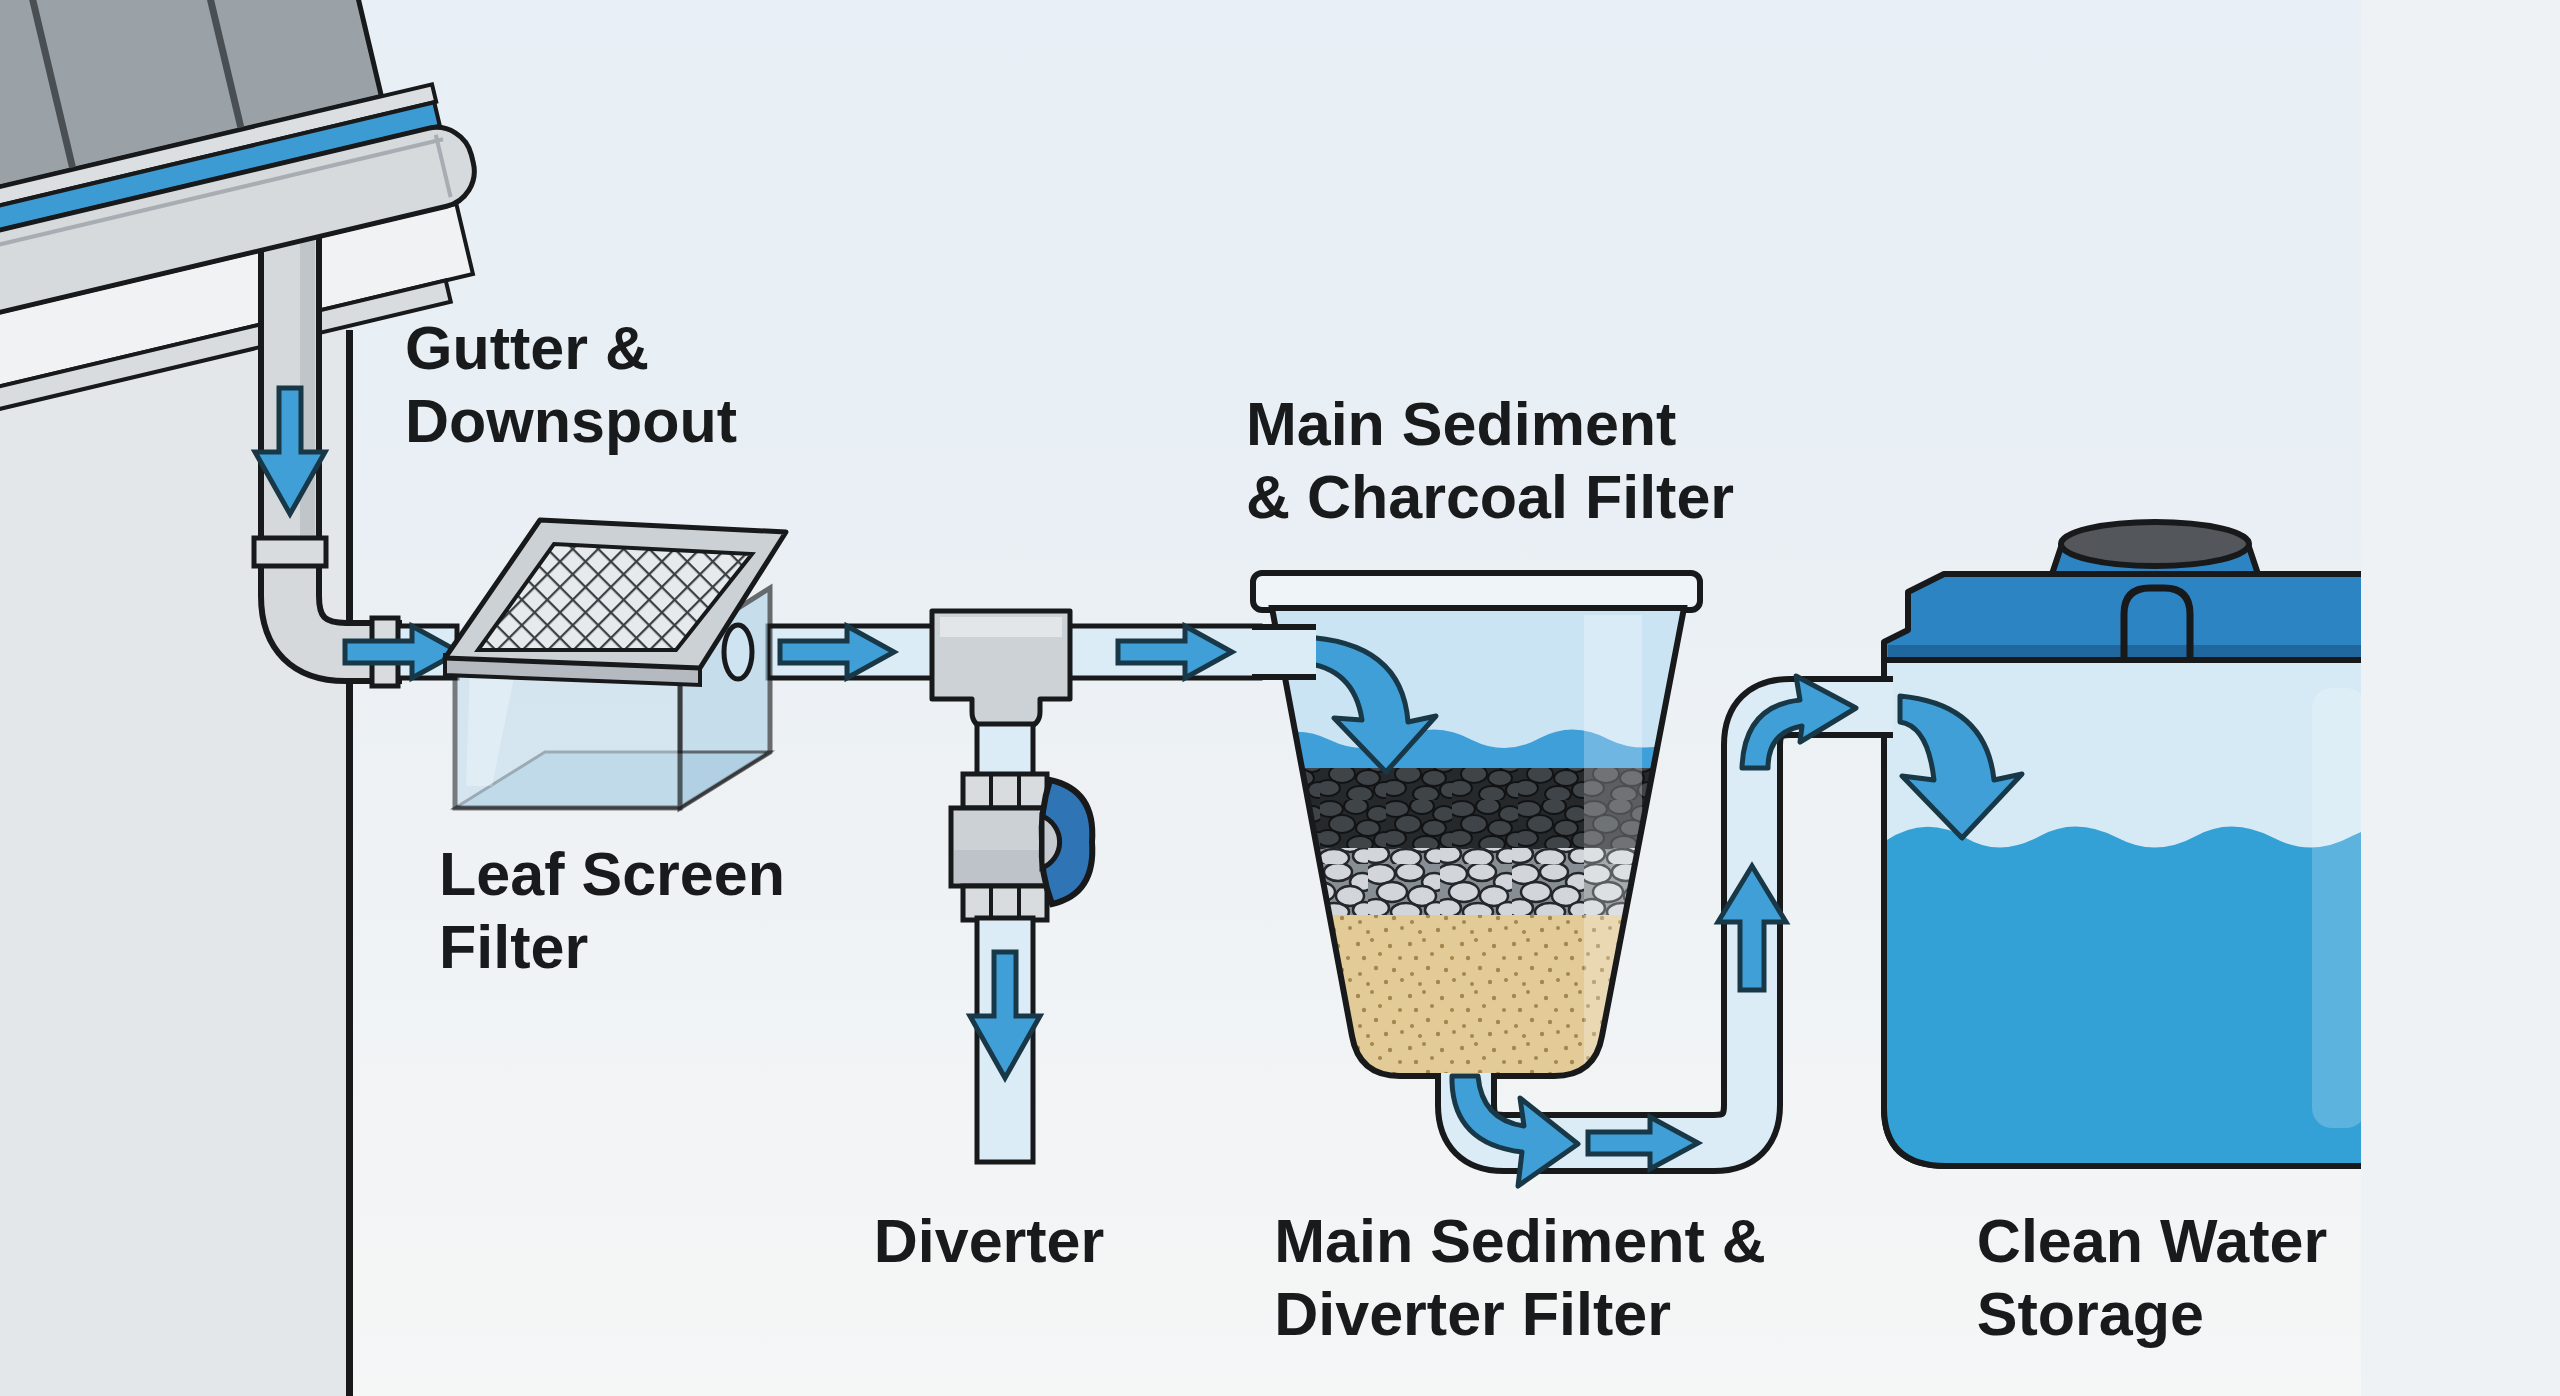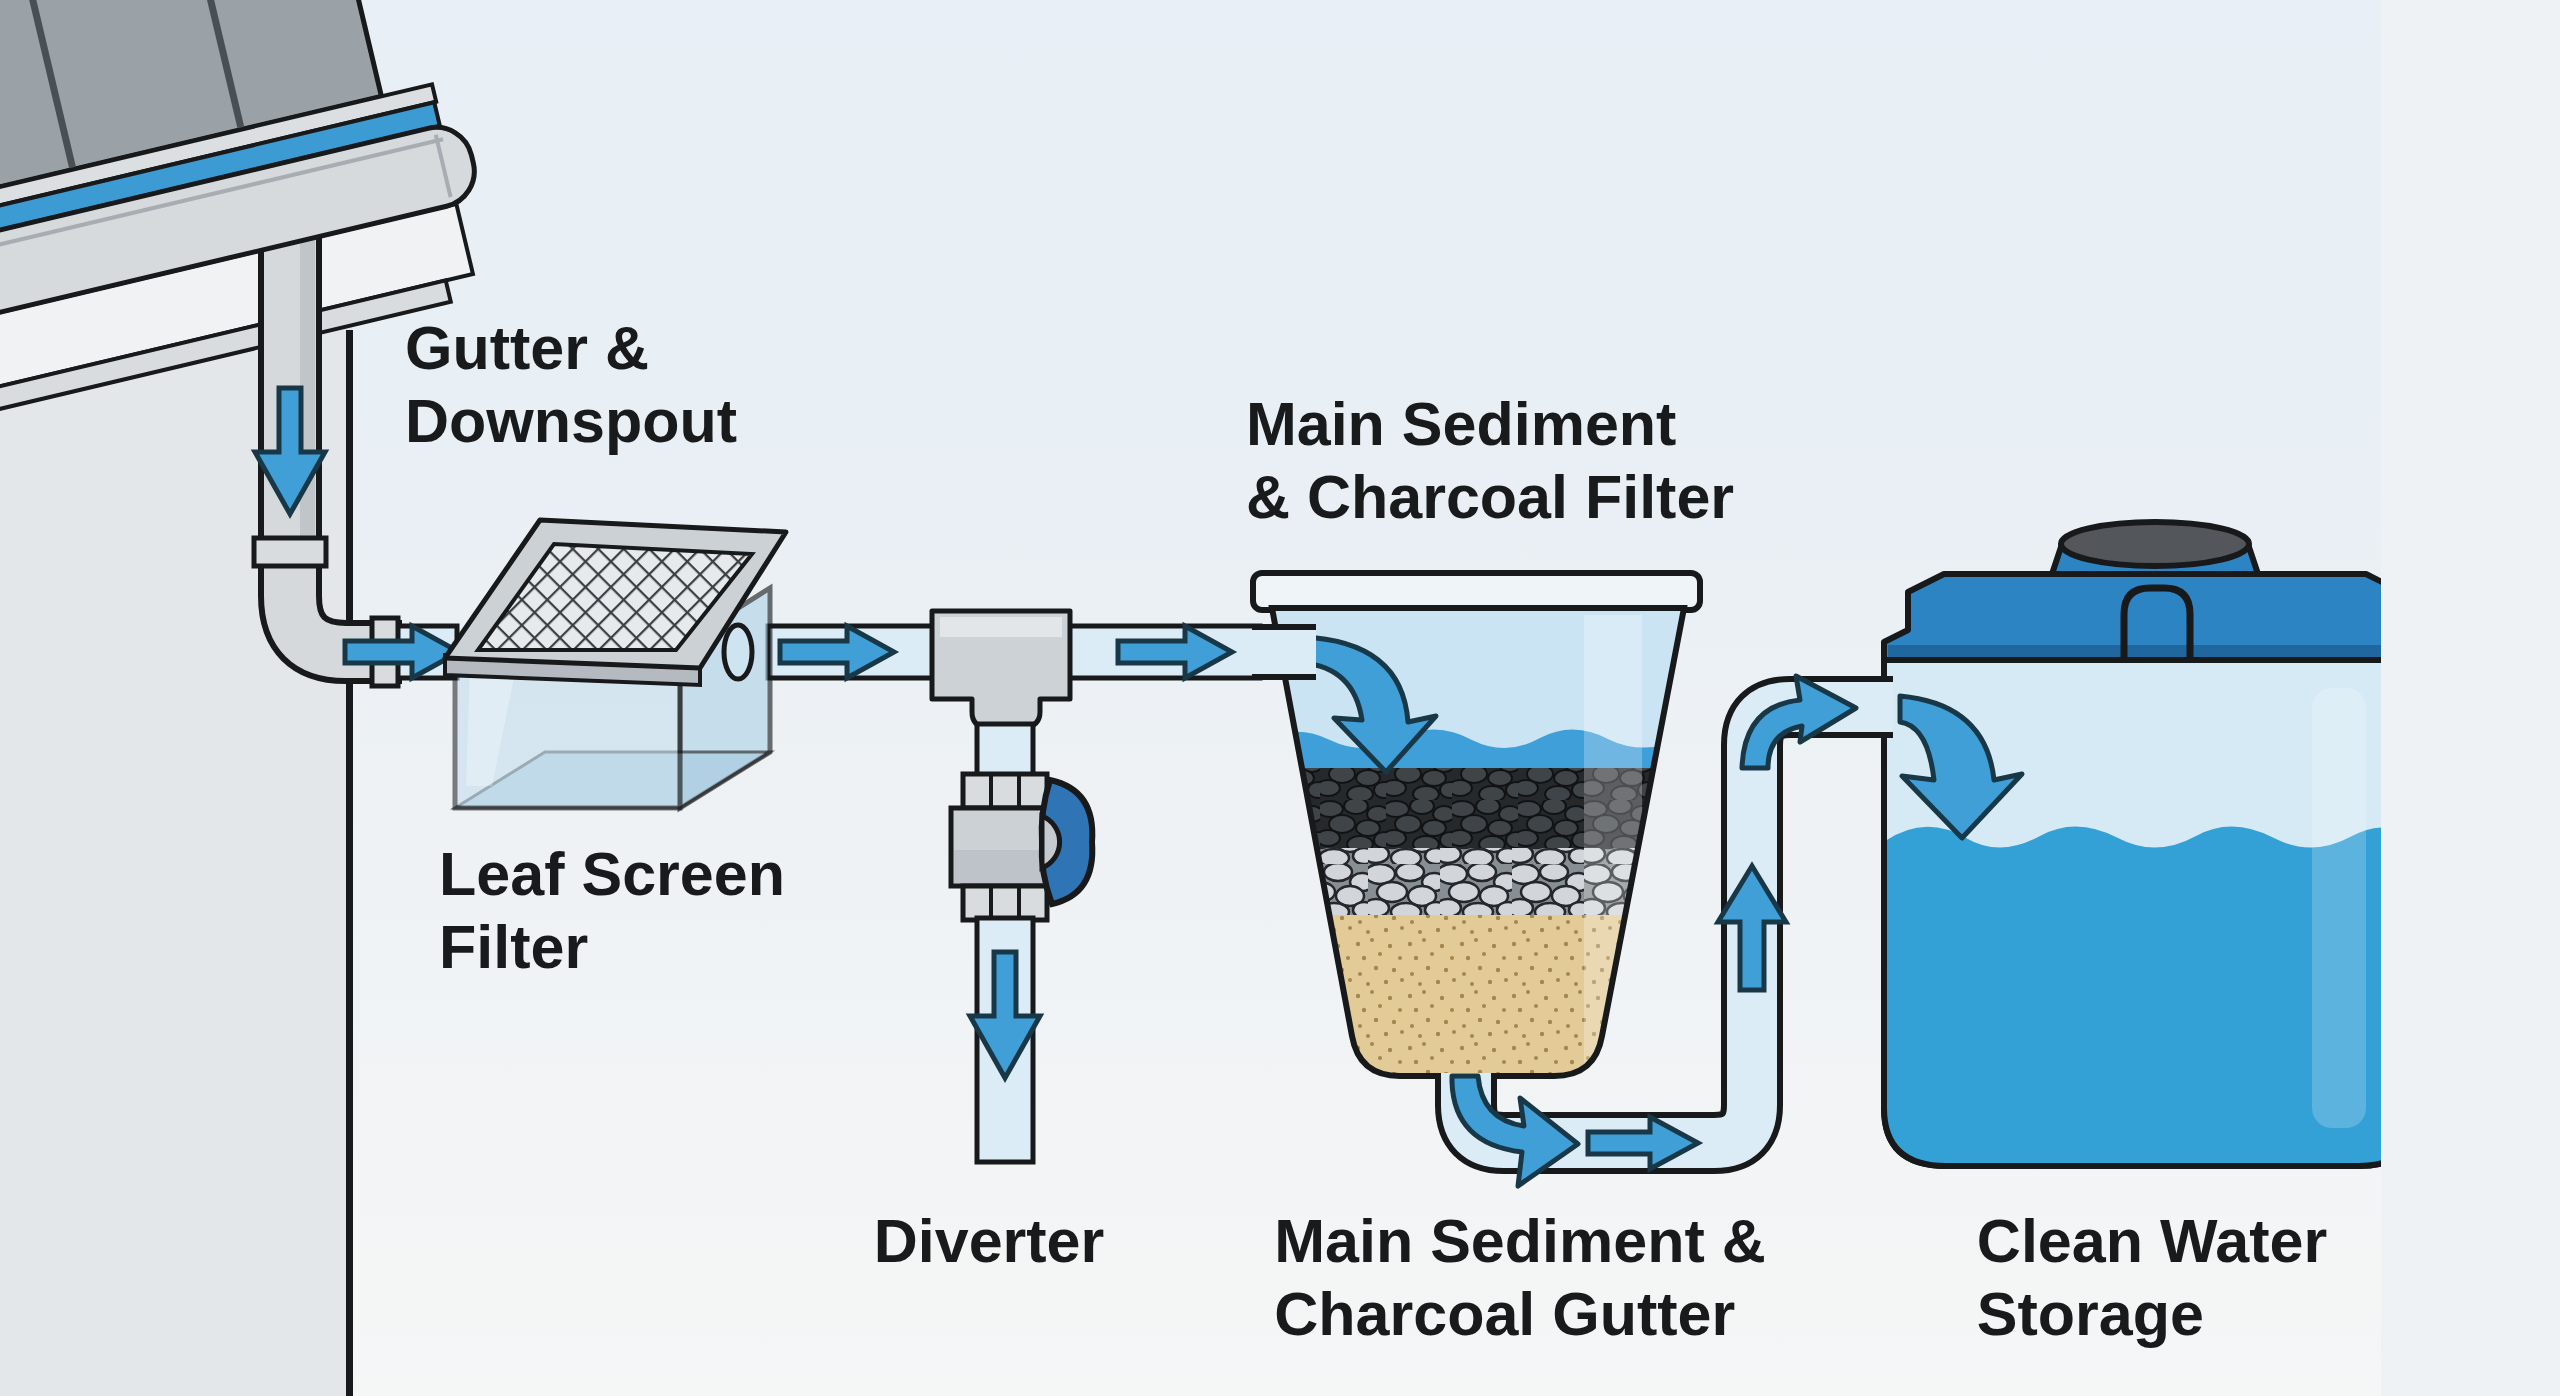--- a/index.html
+++ b/index.html
@@ -1,19 +1,18 @@
 <!DOCTYPE html>
 <html><head>
 <meta charset="utf-8">
 <style>
   html,body{margin:0;padding:0;background:#eef2f5;}
   .stage{
     position:relative;width:2361px;height:1396px;overflow:hidden;
     font-family:"Liberation Sans",sans-serif;
-    padding-left:20px;
   }
   .stage svg{position:absolute;left:0;top:0;}
   .label{
     position:absolute;font-weight:700;color:#191a1c;
     font-size:61px;line-height:1.2;white-space:nowrap;
     font-family:"Liberation Sans",sans-serif;
   }
   .label.centered{transform:translateX(-50%);text-align:left;}
 </style>
 </head>
@@ -207,21 +206,21 @@
   <div>Leaf Screen</div>
   <div>Filter</div>
 </div>
 
 <div class="label centered" style="left:989px;top:1205px;">
   <div>Diverter</div>
 </div>
 
 <div class="label centered" style="left:1492px;top:1205px;margin-left:28px;">
   <div>Main Sediment &amp;</div>
-  <div>Charcoal Gutter</div>
+  <div>Diverter Filter</div>
 </div>
 
 <div class="label centered" style="left:2152px;top:1205px;">
   <div>Clean Water</div>
   <div>Storage</div>
 </div>
 
 </div>
 
 </body></html>

